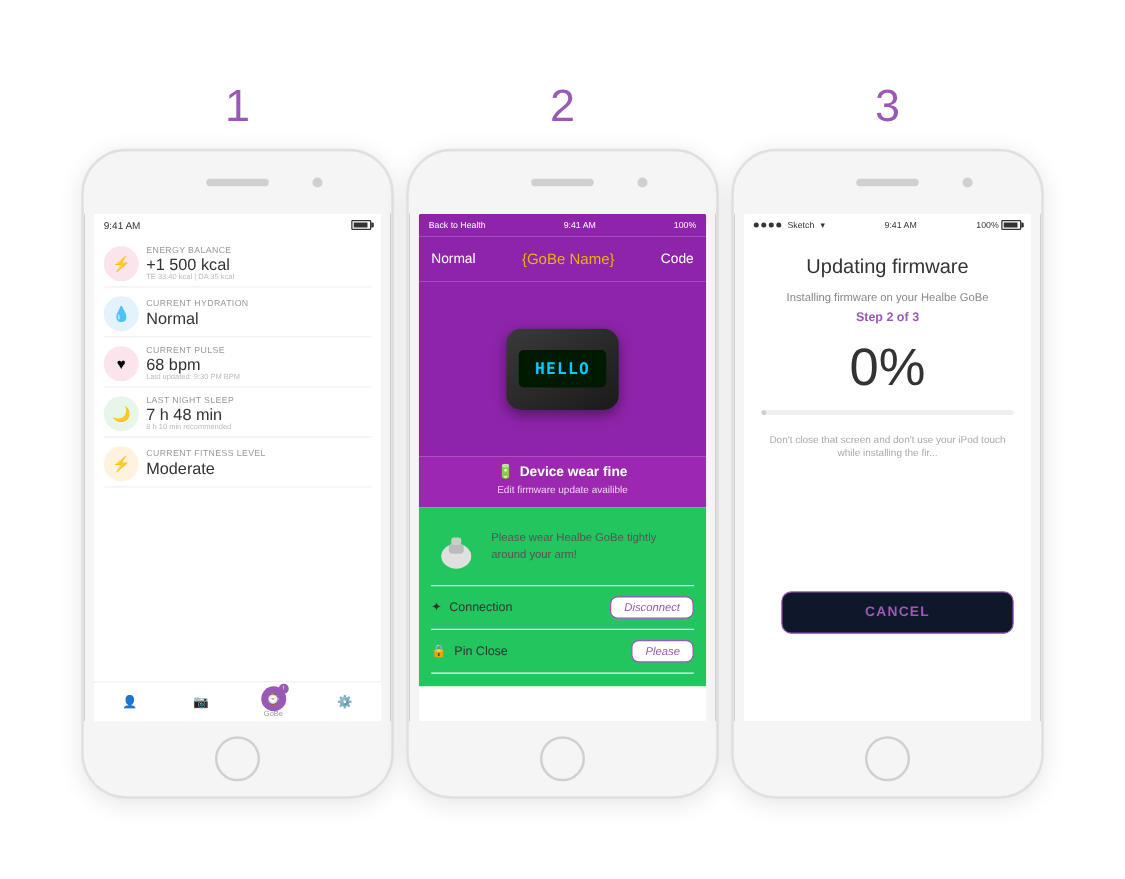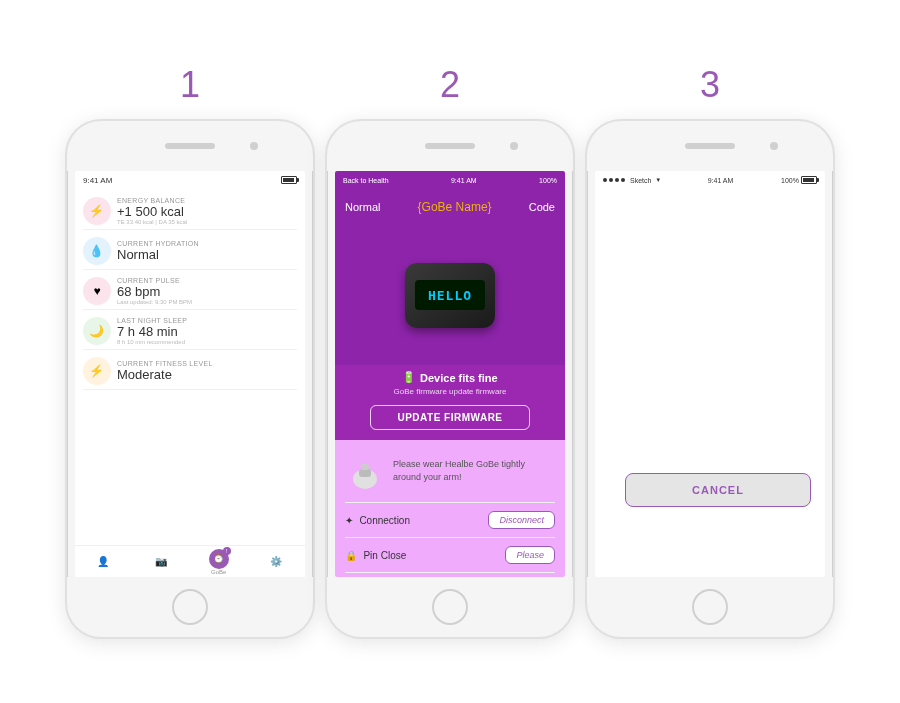--- a/index.html
+++ b/index.html
@@ -335,21 +335,21 @@
       color: white;
       font-size: 10px;
       font-weight: 600;
       letter-spacing: 0.5px;
       cursor: pointer;
       width: 160px;
       text-align: center;
     }
 
     .phone2-body {
-      background: #f0abfc;
+      background: #22c55e;
       padding: 10px;
     }
 
     .wear-instruction {
       display: flex;
       align-items: flex-start;
       gap: 8px;
       padding: 4px 0 8px;
       border-bottom: 1px solid #f0f0f0;
     }
@@ -475,21 +475,21 @@
       bottom: 70px;
       left: 30px;
       right: 14px;
       border: 1.5px solid #9b59b6;
       border-radius: 8px;
       padding: 10px;
       font-size: 11px;
       font-weight: 600;
       letter-spacing: 1px;
       color: #9b59b6;
-      background: #e5e5e5;
+      background: #0f172a;
       text-align: center;
       cursor: pointer;
     }
 
     
     .status-dots {
       display: flex;
       gap: 2px;
       align-items: center;
     }
@@ -640,24 +640,23 @@
           <div class="phone2-hero">
             <div class="gobe-device">
               <div class="gobe-screen">
                 <span class="gobe-hello">HELLO</span>
               </div>
             </div>
           </div>
           <div class="phone2-device-info">
             <div class="device-fits">
               <span>🔋</span>
-              <span>Device fits fine</span>
-            </div>
-            <div class="device-subtitle">GoBe firmware update firmware</div>
-            <button class="update-btn">UPDATE FIRMWARE</button>
+              <span>Device wear fine</span>
+            </div>
+            <div class="device-subtitle">Edit firmware update availible</div>
           </div>
           <div class="phone2-body">
             <div class="wear-instruction">
               <div class="wrist-icon">
                 <svg viewBox="0 0 40 40" width="40" height="40">
                   <ellipse cx="20" cy="25" rx="12" ry="10" fill="#e0e0e0"></ellipse>
                   <rect x="14" y="15" width="12" height="8" rx="3" fill="#bbb"></rect>
                   <rect x="16" y="10" width="8" height="6" rx="2" fill="#ccc"></rect>
                 </svg>
               </div>
@@ -708,20 +707,30 @@
             </div>
             <span>9:41 AM</span>
             <div style="display:flex;align-items:center;gap:2px;">
               <span style="font-size:7px;">100%</span>
               <div class="battery-icon">
                 <div class="battery-fill"></div>
                 <div class="battery-tip"></div>
               </div>
             </div>
           </div>
+          <div class="phone3-body">
+            <h2 class="updating-title">Updating firmware</h2>
+            <p class="installing-text">Installing firmware on your Healbe GoBe</p>
+            <p class="step-indicator">Step 2 of 3</p>
+            <div class="percent-display">0%</div>
+            <div class="progress-bar-container">
+              <div class="progress-bar-fill"></div>
+            </div>
+            <p class="warning-text">Don't close that screen and don't use your iPod touch while installing the fir...</p>
+          </div>
           <button class="cancel-btn">CANCEL</button>
         </div>
       </div>
       <div class="phone-bottom">
         <div class="home-button"></div>
       </div>
     </div>
   </div>
 
 </div>

